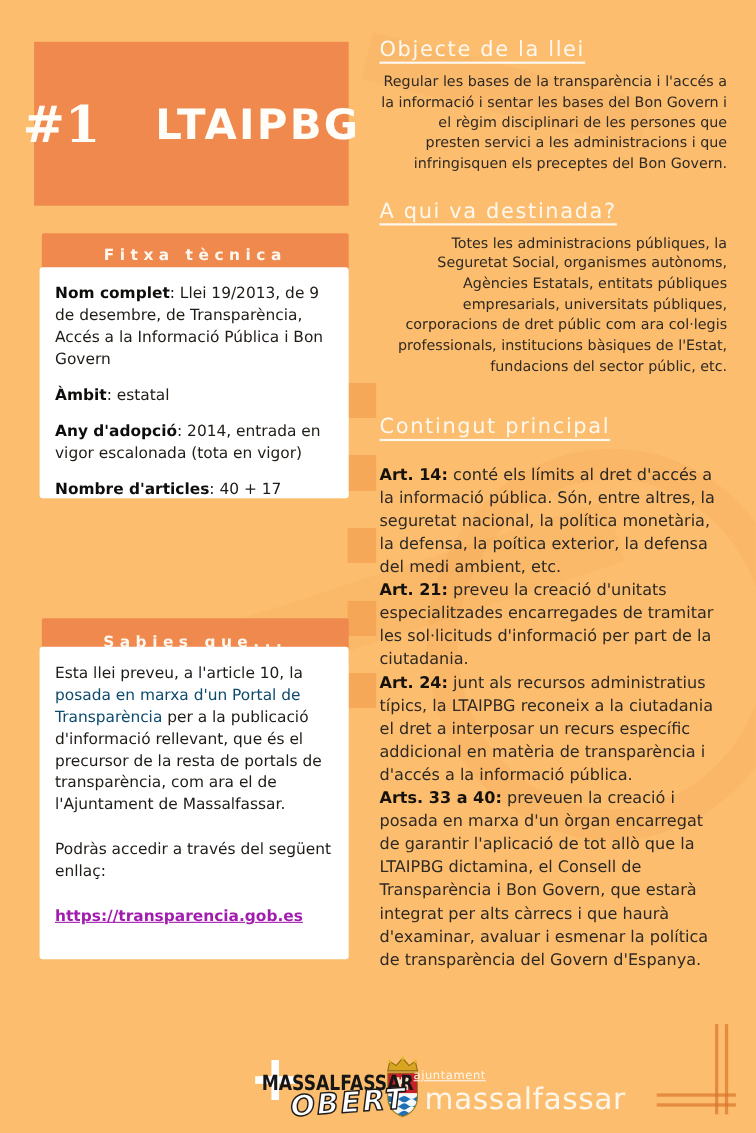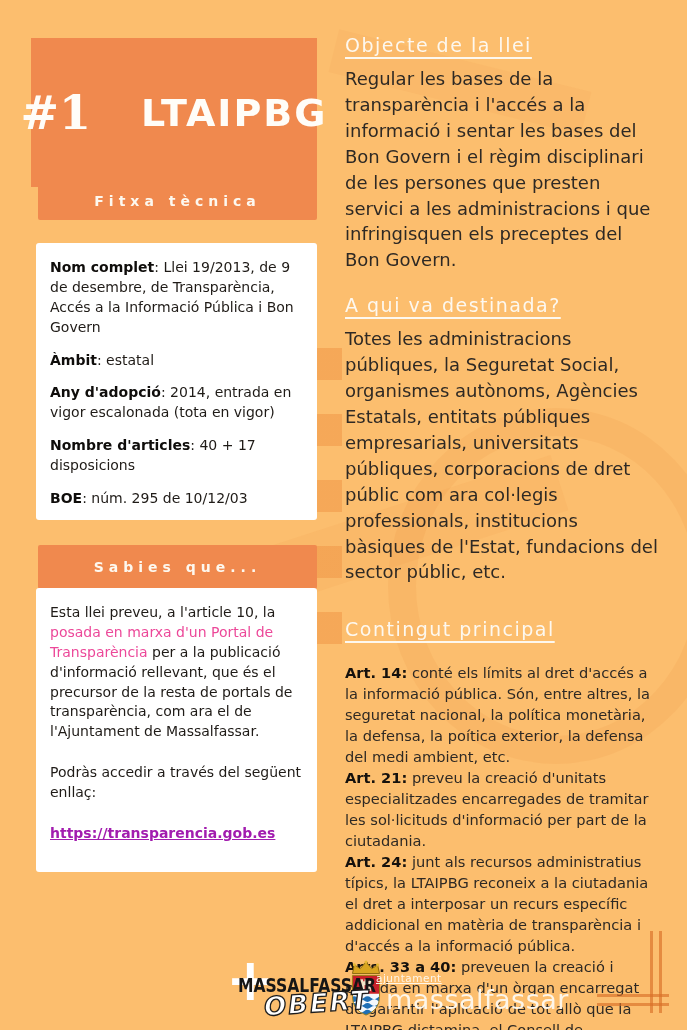--- a/index.html
+++ b/index.html
@@ -21,41 +21,41 @@
     position:absolute;left:31px;top:38px;width:286px;height:149px;
     background:#F0894E;color:#FFFDF8;display:flex;align-items:center;justify-content:center;gap:20px;
   }
   .badge .hash{font-family:"DejaVu Serif",serif;font-weight:700;font-size:46px;}
   .badge .name{font-weight:800;font-size:38px;letter-spacing:2px;margin-left:30px;}
   .bar{
     position:absolute;left:38px;width:279px;background:#F0894E;color:#FDF8EF;
     display:flex;align-items:center;justify-content:center;
     font-size:14px;font-weight:700;letter-spacing:5px;border-radius:2px;
   }
-  .bar-fitxa{top:181px;height:39px;}
-  .bar-sabies{top:545px;height:44px;}
+  .bar-fitxa{top:212px;height:39px;}
+  .bar-sabies{top:562px;height:44px;}
   .card{
     position:absolute;left:36px;width:281px;background:#FFFFFF;border-radius:3px;
     box-sizing:border-box;padding:15px 14px;color:#1F1B17;font-size:14px;line-height:1.42;overflow:hidden;
   }
-  .card-fitxa{top:243px;height:277px;}
+  .card-fitxa{top:243px;height:210px;}
   .card-sabies{top:588px;height:284px;}
   .card p{margin:0 0 13px 0;}
   .card p:last-child{margin-bottom:0;}
   .card b{font-weight:700;color:#0f0d0b;}
-  .hl{color:#ec4899;}
+  .hl{color:#0c4a6e;}
   a.ext-link{color:#a21caf;font-weight:700;text-decoration:underline;}
   .gap{height:8px;}
   
   .rightcol{position:absolute;left:345px;top:34px;width:316px;color:#2E2924;}
   .sec-title{
     display:inline-block;margin:0 0 10px 0;color:#FDF8EF;font-size:19px;font-weight:400;letter-spacing:1.5px;
     text-decoration:underline;text-decoration-thickness:2px;text-underline-offset:5px;
   }
-  .sec-body{margin:0 0 21px 0;font-size:18px;line-height:1.44;font-weight:500;}
+  .sec-body{margin:0 0 21px 0;font-size:13px;line-height:1.44;font-weight:500;text-align:right;}
   .sec-items{margin:12px 0 0 0;font-size:14.6px;line-height:1.44;font-weight:500;}
   .sec-items p{margin:0;}
   .sec-items b{color:#15110d;font-weight:800;}
   .mt{margin-top:12px;}
   
   .obert-logo{position:absolute;left:228px;top:960px;width:160px;height:64px;}
   .obert-plus{position:absolute;left:-2px;top:-14px;font-size:58px;font-weight:700;font-style:italic;color:#FFFFFF;z-index:0;}
   .obert-top{
     position:absolute;left:10px;top:14px;z-index:1;color:#161616;font-weight:800;font-size:19px;letter-spacing:0px;
     transform:scaleX(.82);transform-origin:left;white-space:nowrap;

